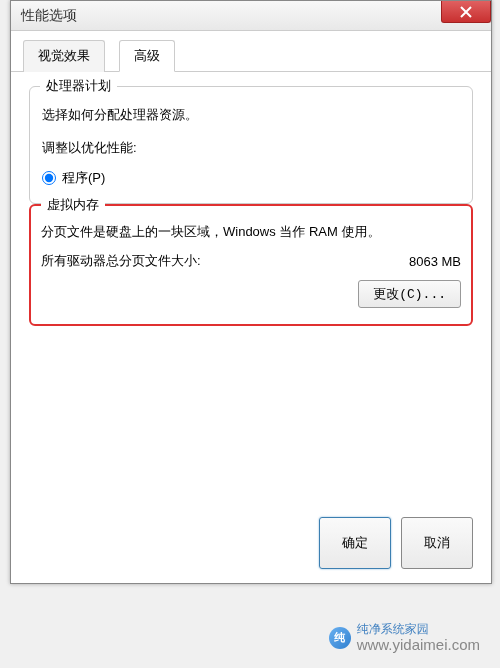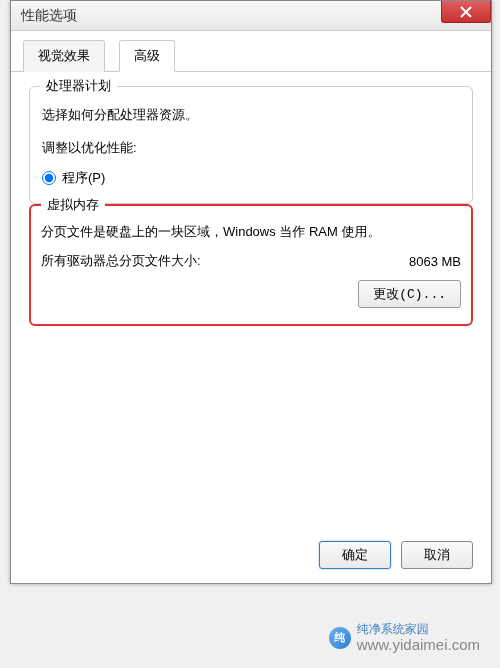--- a/index.html
+++ b/index.html
@@ -144,21 +144,21 @@
       font-family: Liberation Mono, monospace;
     }
     .button-row {
       position: absolute;
       bottom: 14px;
       right: 18px;
       display: flex;
       gap: 10px;
     }
     .dlg-button {
-      padding: 4px 22px;
+      padding: 16px 22px;
       border: 1px solid #888;
       background: linear-gradient(to bottom, #fafafa, #eaeaea);
       border-radius: 3px;
       cursor: pointer;
       font-size: 13px;
       font-family: inherit;
     }
     .dlg-button.default {
       border: 1px solid #3c7fb1;
       box-shadow: 0 0 2px #7ab0d8;

